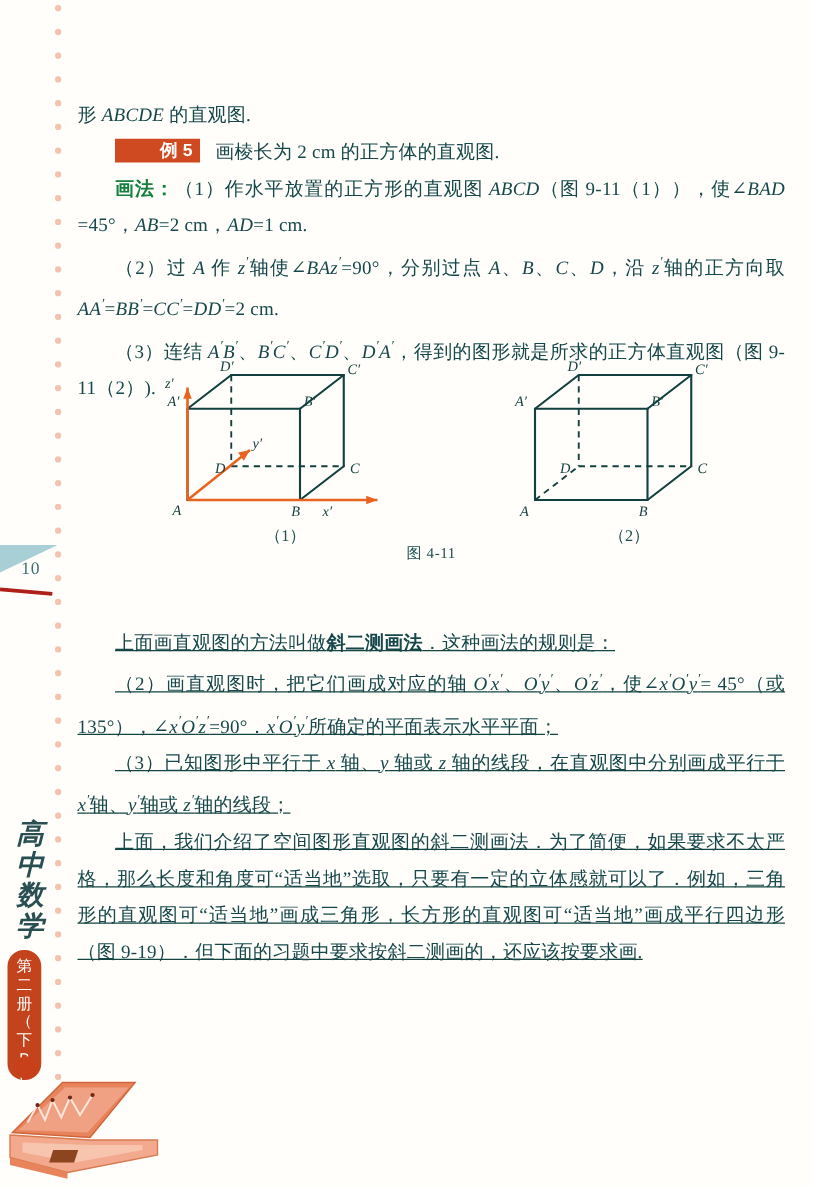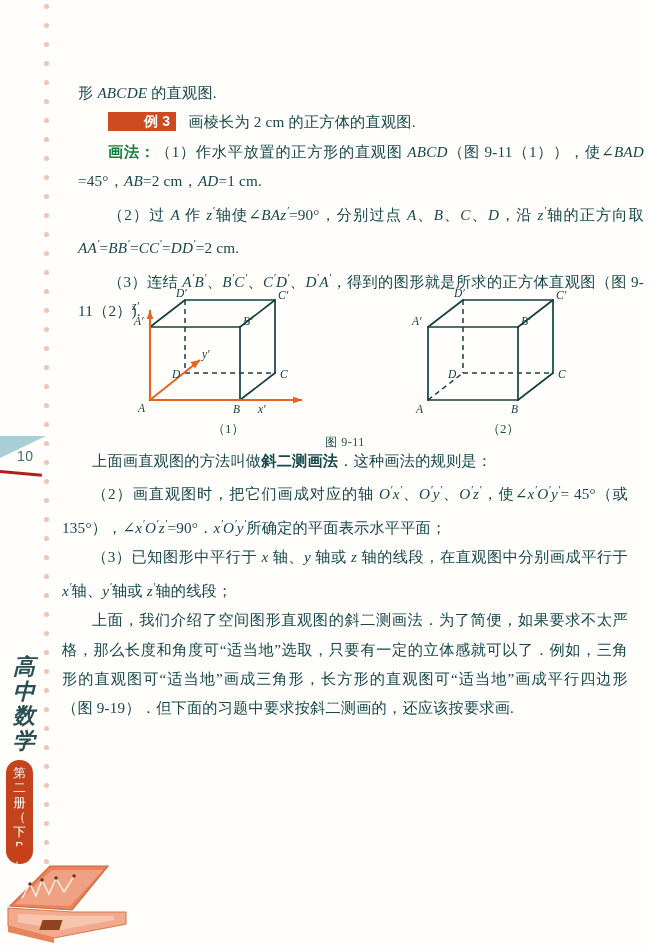--- a/index.html
+++ b/index.html
@@ -59,21 +59,21 @@
     background: #ae1f18;
     transform: rotate(5deg);
     transform-origin: left center;
   }
   #page-flag .num {
     position: absolute;
     left: 17px;
     top: 12px;
     font-size: 14px;
     color: #3c6f73;
-    font-family: Liberation Sans, sans-serif;
+    font-family: Liberation Serif, serif;
     letter-spacing: .5px;
   }
 
   
   #brush-title {
     position: absolute;
     left: 7px;
     top: 655px;
     width: 34px;
     text-align: center;
@@ -122,21 +122,20 @@
     border-radius: 50%;
     background: #c8401a;
   }
 
   
   #content {
     position: absolute;
     left: 62px;
     top: 78px;
     width: 566px;
-    margin-left: 16px;
   }
   .para {
     font-size: 15.2px;
     line-height: 29.4px;
     text-align: justify;
     margin: 0;
     color: #16474a;
     letter-spacing: .2px;
   }
   .para.indent { text-indent: 30px; }
@@ -287,21 +286,21 @@
       <polygon points="16,60 72,62 112,62 112,66 58,76 16,68" fill="#f7c4ad"></polygon>
       <rect x="62" y="66" width="20" height="10" fill="#8d4520" transform="skewX(-18)"></rect>
       <polygon points="6,72 52,84 52,89 6,78" fill="#e8845c"></polygon>
     </g>
   </svg>
 
   <div id="content">
 
     <p class="para">形 <span class="mono-it">ABCDE</span> 的直观图.</p>
 
-    <p class="para indent"><span class="badge">例 3</span>&nbsp;&nbsp;&nbsp;画棱长为 2 cm 的正方体的直观图.</p>
+    <p class="para indent"><span class="badge">例 5</span>&nbsp;&nbsp;&nbsp;画棱长为 2 cm 的正方体的直观图.</p>
 
     <p class="para indent"><span class="accent">画法：</span>（1）作水平放置的正方形的直观图 <span class="mono-it">ABCD</span>（图 9-11（1）），使∠<span class="mono-it">BAD</span> =45°，<span class="mono-it">AB</span>=2 cm，<span class="mono-it">AD</span>=1 cm.</p>
 
     <p class="para indent">（2）过 <span class="mono-it">A</span> 作 <span class="mono-it">z</span><sup class="prime">′</sup>轴使∠<span class="mono-it">BAz</span><sup class="prime">′</sup>=90°，分别过点 <span class="mono-it">A</span>、<span class="mono-it">B</span>、<span class="mono-it">C</span>、<span class="mono-it">D</span>，沿 <span class="mono-it">z</span><sup class="prime">′</sup>轴的正方向取 <span class="mono-it">AA</span><sup class="prime">′</sup>=<span class="mono-it">BB</span><sup class="prime">′</sup>=<span class="mono-it">CC</span><sup class="prime">′</sup>=<span class="mono-it">DD</span><sup class="prime">′</sup>=2 cm.</p>
 
     <p class="para indent">（3）连结 <span class="mono-it">A</span><sup class="prime">′</sup><span class="mono-it">B</span><sup class="prime">′</sup>、<span class="mono-it">B</span><sup class="prime">′</sup><span class="mono-it">C</span><sup class="prime">′</sup>、<span class="mono-it">C</span><sup class="prime">′</sup><span class="mono-it">D</span><sup class="prime">′</sup>、<span class="mono-it">D</span><sup class="prime">′</sup><span class="mono-it">A</span><sup class="prime">′</sup>，得到的图形就是所求的正方体直观图（图 9-11（2）).</p>
   </div>
 
   <div id="figure-block">
 
@@ -375,24 +374,24 @@
         <text x="58" y="96">D</text>
         <text x="22" y="43">A′</text>
         <text x="131" y="43">B′</text>
         <text x="166" y="17">C′</text>
         <text x="64" y="15">D′</text>
       </g>
     </svg>
 
     <div class="fig-caption-sub" style="left:150px;top:138px;">（1）</div>
     <div class="fig-caption-sub" style="left:425px;top:138px;">（2）</div>
-    <div id="fig-caption-main">图 9-11</div>
-  </div>
-
-  <div id="content-lower" style="position:absolute;left:62px;top:446px;width:566px;">
+    <div id="fig-caption-main">图 4-11</div>
+  </div>
+
+  <div id="content-lower" style="position:absolute;left:62px;top:500px;width:566px;text-decoration:underline;">
 
     <p class="para indent">上面画直观图的方法叫做<span class="bold-cn">斜二测画法</span>．这种画法的规则是：</p>
 
 
     <p class="para indent">（2）画直观图时，把它们画成对应的轴 <span class="mono-it">O</span><sup class="prime">′</sup><span class="mono-it">x</span><sup class="prime">′</sup>、<span class="mono-it">O</span><sup class="prime">′</sup><span class="mono-it">y</span><sup class="prime">′</sup>、<span class="mono-it">O</span><sup class="prime">′</sup><span class="mono-it">z</span><sup class="prime">′</sup>，使∠<span class="mono-it">x</span><sup class="prime">′</sup><span class="mono-it">O</span><sup class="prime">′</sup><span class="mono-it">y</span><sup class="prime">′</sup>= 45°（或 135°），∠<span class="mono-it">x</span><sup class="prime">′</sup><span class="mono-it">O</span><sup class="prime">′</sup><span class="mono-it">z</span><sup class="prime">′</sup>=90°．<span class="mono-it">x</span><sup class="prime">′</sup><span class="mono-it">O</span><sup class="prime">′</sup><span class="mono-it">y</span><sup class="prime">′</sup>所确定的平面表示水平平面；</p>
 
     <p class="para indent">（3）已知图形中平行于 <span class="mono-it">x</span> 轴、<span class="mono-it">y</span> 轴或 <span class="mono-it">z</span> 轴的线段，在直观图中分别画成平行于 <span class="mono-it">x</span><sup class="prime">′</sup>轴、<span class="mono-it">y</span><sup class="prime">′</sup>轴或 <span class="mono-it">z</span><sup class="prime">′</sup>轴的线段；</p>
 
 
     <p class="para indent">上面，我们介绍了空间图形直观图的斜二测画法．为了简便，如果要求不太严格，那么长度和角度可“适当地”选取，只要有一定的立体感就可以了．例如，三角形的直观图可“适当地”画成三角形，长方形的直观图可“适当地”画成平行四边形（图 9-19）．但下面的习题中要求按斜二测画的，还应该按要求画.</p>

